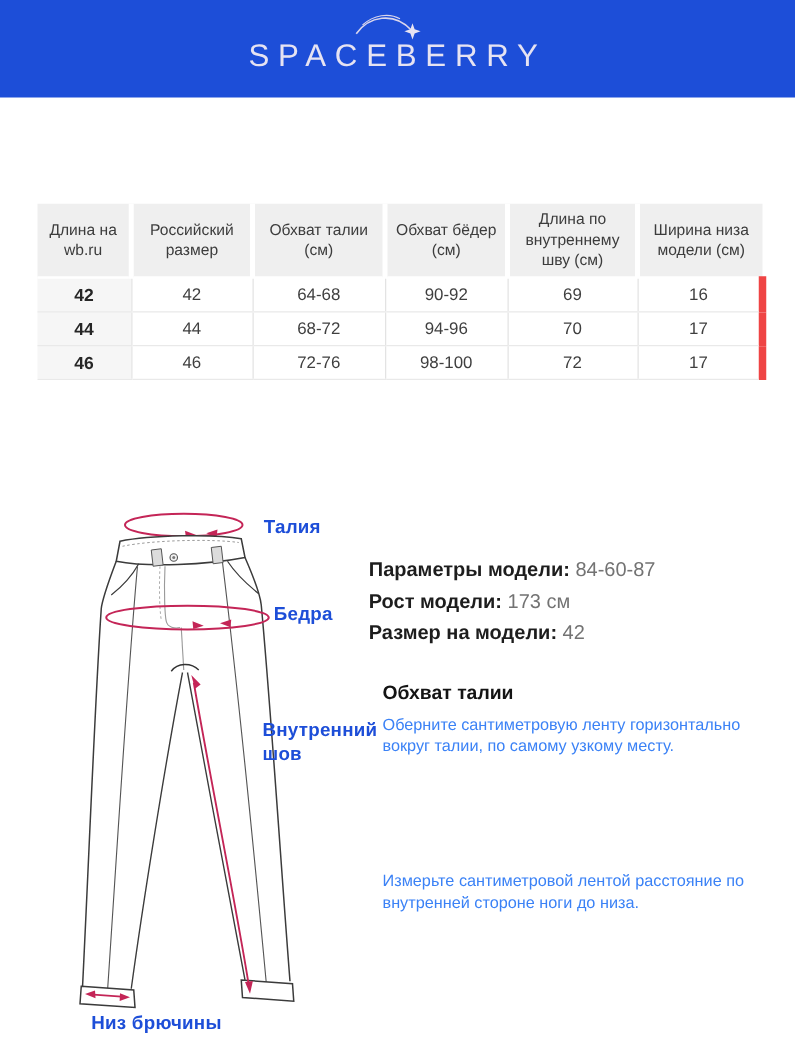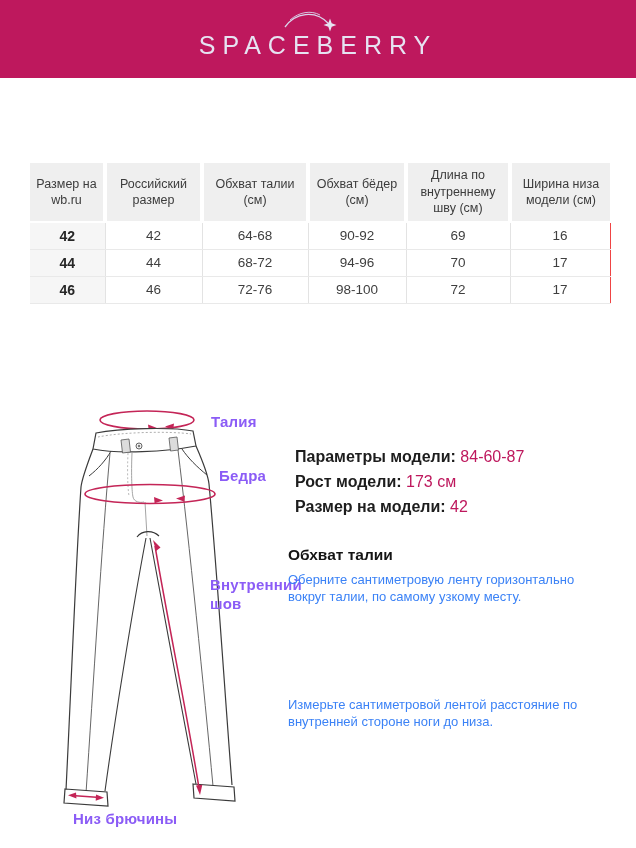--- a/index.html
+++ b/index.html
@@ -5,21 +5,21 @@
   * { margin:0; padding:0; box-sizing:border-box; }
   html,body { background:#ffffff; }
   .page {
     position:relative; width:636px; height:848px; background:#ffffff;
     font-family:"Liberation Sans", sans-serif; overflow:hidden;
   }
 
   
   .brand-bar {
     position:absolute; left:0; top:0; width:636px; height:78px;
-    background:#be185d; display:flex; align-items:center; justify-content:center;
+    background:#1d4ed8; display:flex; align-items:center; justify-content:center;
   }
   .brand-logo {
     position:relative; color:#e6e3f2; font-size:25px; font-weight:400;
     letter-spacing:7px; padding-top:12px;
   }
   .brand-star {
     position:absolute; left:82px; top:-14px; width:66px; height:34px;
   }
 
   
@@ -32,39 +32,39 @@
     background:#efefef; height:59px; font-size:12.5px; font-weight:500;
     color:#3c3c3c; text-align:center; vertical-align:middle; line-height:1.32;
     border-left:4px solid #ffffff; border-bottom:2px solid #ffffff; padding:2px 4px;
   }
   .size-table th:first-child { border-left:none; }
   .size-table td {
     height:27px; font-size:13.5px; color:#3f3f3f; text-align:center;
     vertical-align:middle; background:#ffffff;
     border-left:1px solid #e3e3e3; border-bottom:1px solid #e9e9e9;
   }
-  .size-table td:last-child { border-right:1px solid #ef4444; }
+  .size-table td:last-child { border-right:6px solid #ef4444; }
   .size-table td.size-col {
     background:#f6f6f6; font-weight:700; font-size:14px; color:#262626;
     border-left:none;
   }
 
   
   .diagram-label {
-    position:absolute; font-size:15px; font-weight:600; color:#8b5cf6;
+    position:absolute; font-size:15px; font-weight:600; color:#1d4ed8;
     line-height:1.25; letter-spacing:.2px;
   }
 
   
   .model-info { position:absolute; left:295px; top:444px; width:330px; }
   .model-info .line { font-size:16px; line-height:25px; color:#1d1d1d; }
   .model-info .line b { font-weight:700; }
-  .model-info .line span { font-weight:400; color:#be185d; }
-
-  .measure-section { position:absolute; left:288px; width:325px; }
+  .model-info .line span { font-weight:400; color:#737373; }
+
+  .measure-section { position:absolute; left:306px; width:325px; }
   .measure-section h3 { font-size:15.5px; font-weight:700; color:#141414; margin-bottom:7px; }
   .measure-section p { font-size:13px; line-height:17px; color:#3b82f6; }
   .sec-1 { top:546px; } .sec-2 { top:621px; } .sec-3 { top:696px; }
 
   .pants-svg { position:absolute; left:50px; top:390px; }
 </style>
 </head>
 <body>
 
 <div class="page">
@@ -85,21 +85,21 @@
       <colgroup>
           <col class="c1">
           <col class="c2">
           <col class="c3">
           <col class="c4">
           <col class="c5">
           <col class="c6">
         </colgroup>
       <thead>
         <tr>
-          <th>Размер на wb.ru</th>
+          <th>Длина на wb.ru</th>
           <th>Российский размер</th>
           <th>Обхват талии (см)</th>
           <th>Обхват бёдер (см)</th>
           <th>Длина по внутреннему шву (см)</th>
           <th>Ширина низа модели (см)</th>
         </tr>
       </thead>
       <tbody>
         <tr>
           <td class="size-col">42</td>
@@ -172,21 +172,21 @@
     <path d="M105,156 C118,232 139,335 149,398" stroke="#c42557" stroke-width="1.5" fill="none"></path>
     <path d="M103,150 L106,161 L110.5,157.5 Z" fill="#c42557"></path>
     <path d="M150,405 L146,395.5 L152.3,394.8 Z" fill="#c42557"></path>
 
     <path d="M22,405.5 L50,407.5" stroke="#c42557" stroke-width="1.5" fill="none"></path>
     <path d="M18,405.2 L26,402.4 L26.4,408.6 Z" fill="#c42557"></path>
     <path d="M54,407.8 L46,404.6 L45.7,410.8 Z" fill="#c42557"></path>
   </svg>
 
   <div class="diagram-label" style="left:211px; top:413px;">Талия</div>
-  <div class="diagram-label" style="left:219px; top:467px;">Бедра</div>
+  <div class="diagram-label" style="left:219px; top:483px;">Бедра</div>
   <div class="diagram-label" style="left:174px; top:576px; width:102px;margin-left:36px;">Внутренний шов</div>
   <div class="diagram-label" style="left:73px; top:810px;">Низ брючины</div>
 
   <div class="model-info">
     <div class="line">
       <b>Параметры модели:</b>
       <span>84-60-87</span>
     </div>
     <div class="line">
       <b>Рост модели:</b>

